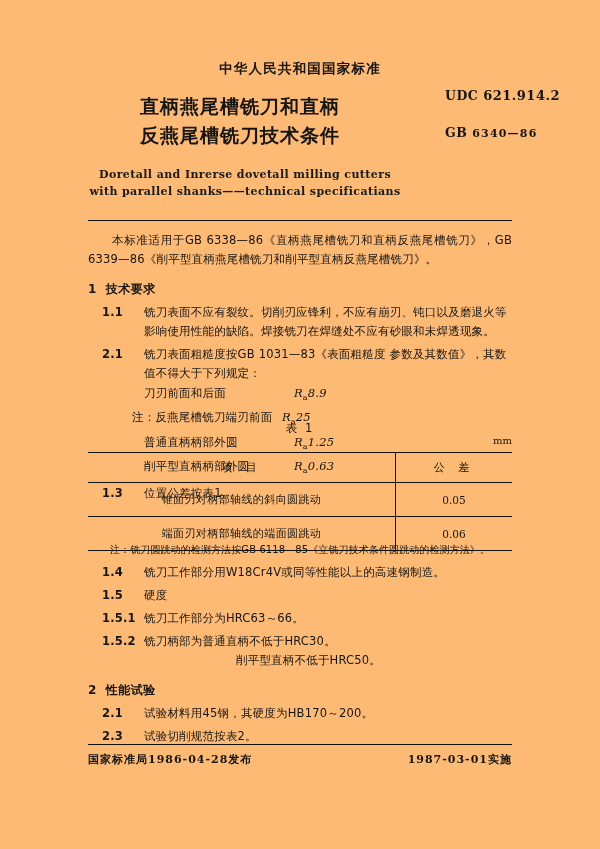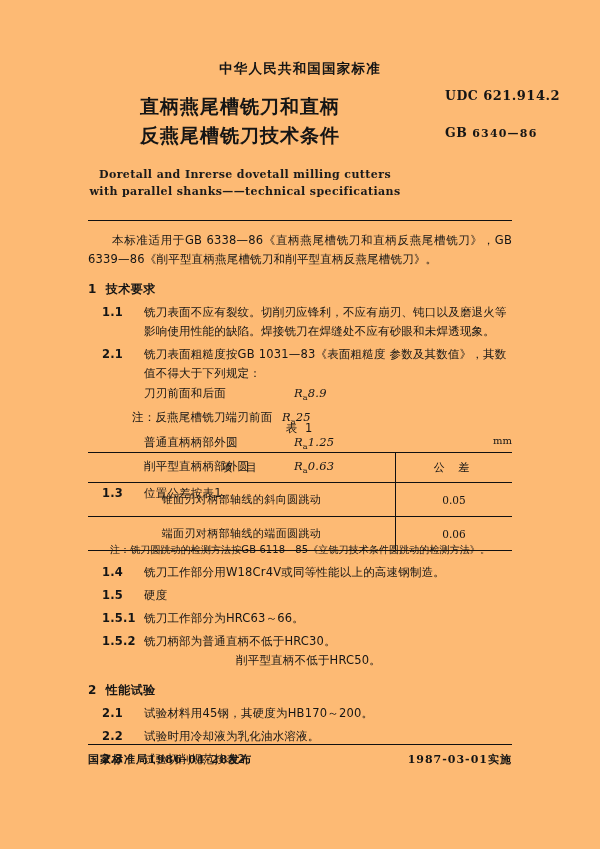--- a/index.html
+++ b/index.html
@@ -356,24 +356,20 @@
 
     <div class="sec-h">
       <span class="snum">2</span><span>性能试验</span>
     </div>
 
     <div class="item">
       <span class="inum">2.1</span>
       <span class="itxt">试验材料用45钢，其硬度为HB170～200。</span>
     </div>
     <div class="item">
-      <span class="inum">2.2</span>
-      <span class="itxt">试验时用冷却液为乳化油水溶液。</span>
-    </div>
-    <div class="item">
       <span class="inum">2.3</span>
       <span class="itxt">试验切削规范按表2。</span>
     </div>
 
   </div>
 
   <div class="rule-bottom"></div>
 
   <div class="footer">
     <span class="left dt">国家标准局1986-04-28发布</span>

